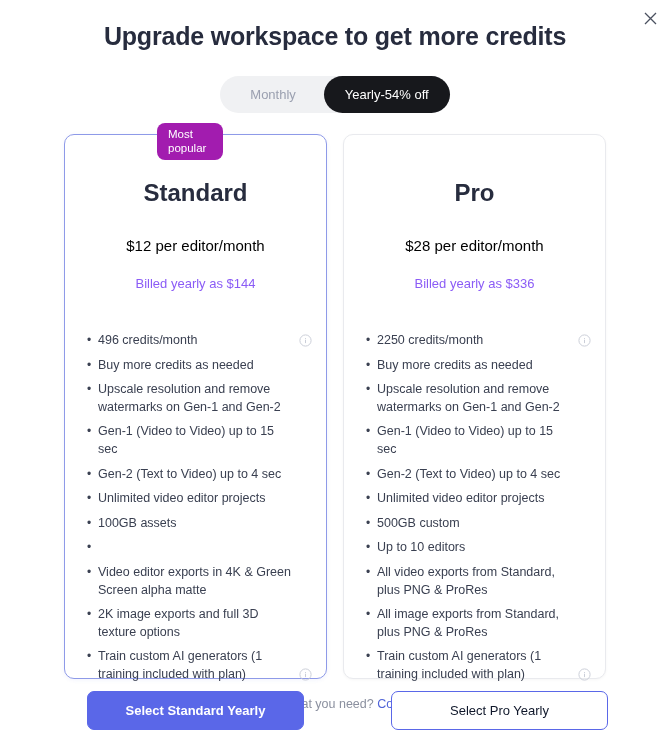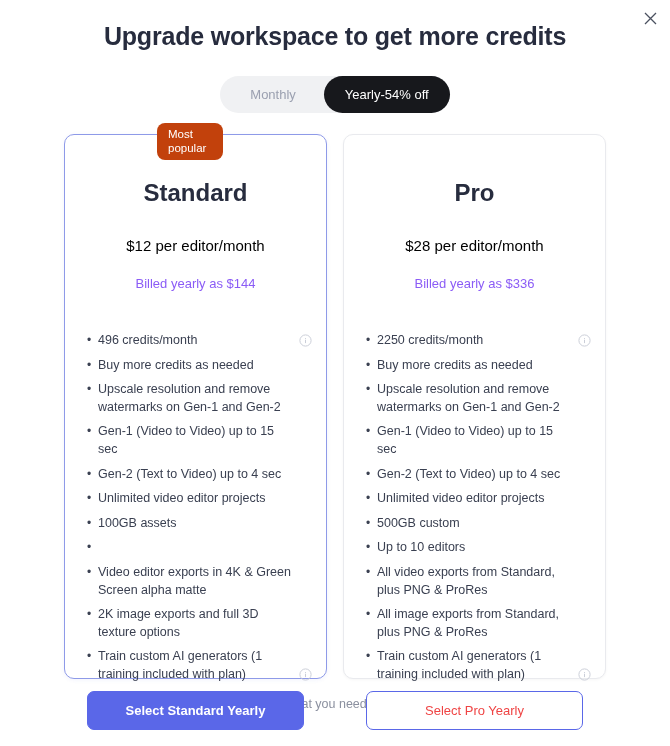--- a/index.html
+++ b/index.html
@@ -105,21 +105,21 @@
   }
   .card.plain {
     border: 1px solid #e9eaee;
     box-shadow: 0 1px 3px rgba(0,0,0,0.04);
   }
 
   .badge {
     position: absolute;
     top: -12px;
     left: 92px;
-    background: #c2410c;
+    background: #a21caf;
     color: #ffffff;
     font-size: 11.5px;
     line-height: 14px;
     border-radius: 8px;
     padding: 4px 10px 5px 11px;
     font-weight: normal;
     text-align: left;
     width: 66px;
     box-sizing: border-box;
   }
@@ -202,22 +202,23 @@
     border: 1px solid transparent;
   }
   .cta.filled {
     background: #5a67e8;
     color: #ffffff;
     font-weight: bold;
     border-color: #5a67e8;
   }
   .cta.outline {
     background: #ffffff;
-    color: #ef4444;
+    color: #0f172a;
     border: 1px solid #5a67e8;
+    margin-left: 25px;
   }
 
   
   .footer {
     text-align: center;
     font-size: 12.5px;
     color: #8b909f;
     margin-top: 18px;
   }
   .footer a {

